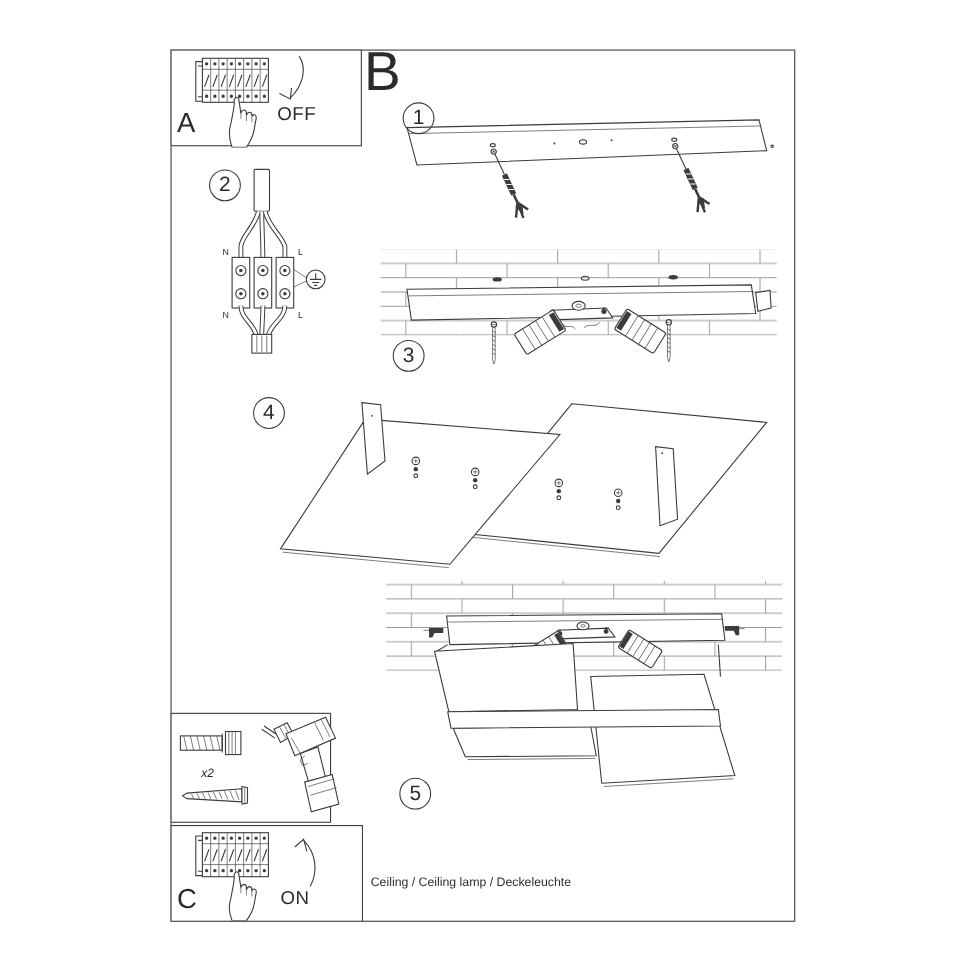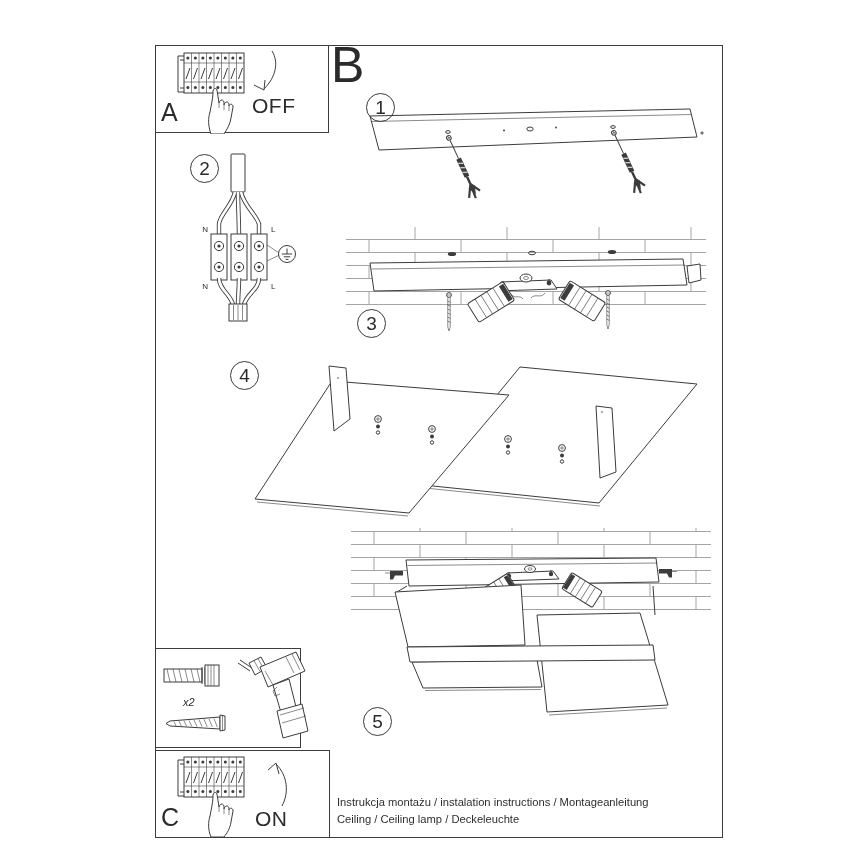--- a/index.html
+++ b/index.html
@@ -5,21 +5,21 @@
   html,body{margin:0;padding:0;background:#fff;}
   #page{position:relative;width:868px;height:868px;background:#fff;
         font-family:"Liberation Sans",sans-serif;color:#2b2b2b;overflow:hidden;}
   .abs{position:absolute;}
   .frame{border:1.4px solid #3c3c3c;box-sizing:border-box;}
   .bx{border:1.4px solid #3c3c3c;box-sizing:border-box;background:#fff;}
   .cnum{width:27px;height:27px;border:1.4px solid #3c3c3c;border-radius:50%;
         display:flex;align-items:center;justify-content:center;
         font-size:19px;line-height:1;background:transparent;}
   .biglabel{font-size:25px;}
-  .switchlabel{font-size:21px;letter-spacing:0.5px;}
+  .switchlabel{font-size:17px;letter-spacing:0.5px;}
   .sectionB{font-size:50px;line-height:1;}
   .footer{font-size:11.2px;line-height:17px;color:#2e2e2e;}
   svg{display:block;position:absolute;left:0;top:0;}
   .ln{fill:none;stroke:#3c3c3c;stroke-width:1;}
   .lnt{fill:none;stroke:#3c3c3c;stroke-width:0.6;}
   .fw{fill:#ffffff;stroke:#3c3c3c;stroke-width:1;}
   .fd{fill:#3c3c3c;stroke:none;}
   text{font-family:"Liberation Sans",sans-serif;fill:#2b2b2b;}
   .t8{font-size:8px;}
   .t11i{font-size:11px;font-style:italic;}
@@ -329,17 +329,16 @@
       <g>
         <path class="ln" d="M126,55 C133,42 132,25 120,13"></path>
         <path class="ln" d="M112,19 L120,12 L123,23"></path>
       </g>
     </svg>
     <div class="abs biglabel" style="left:5px;top:52px;">C</div>
     <div class="abs switchlabel" style="left:99px;top:56px;">ON</div>
   </div>
 
   <div class="abs footer" style="left:337px;top:794px;width:382px;">
-    <div>Instrukcja montażu / instalation instructions / Montageanleitung</div>
     <div>Ceiling / Ceiling lamp / Deckeleuchte</div>
   </div>
 
 </div>
 
 </body></html>

